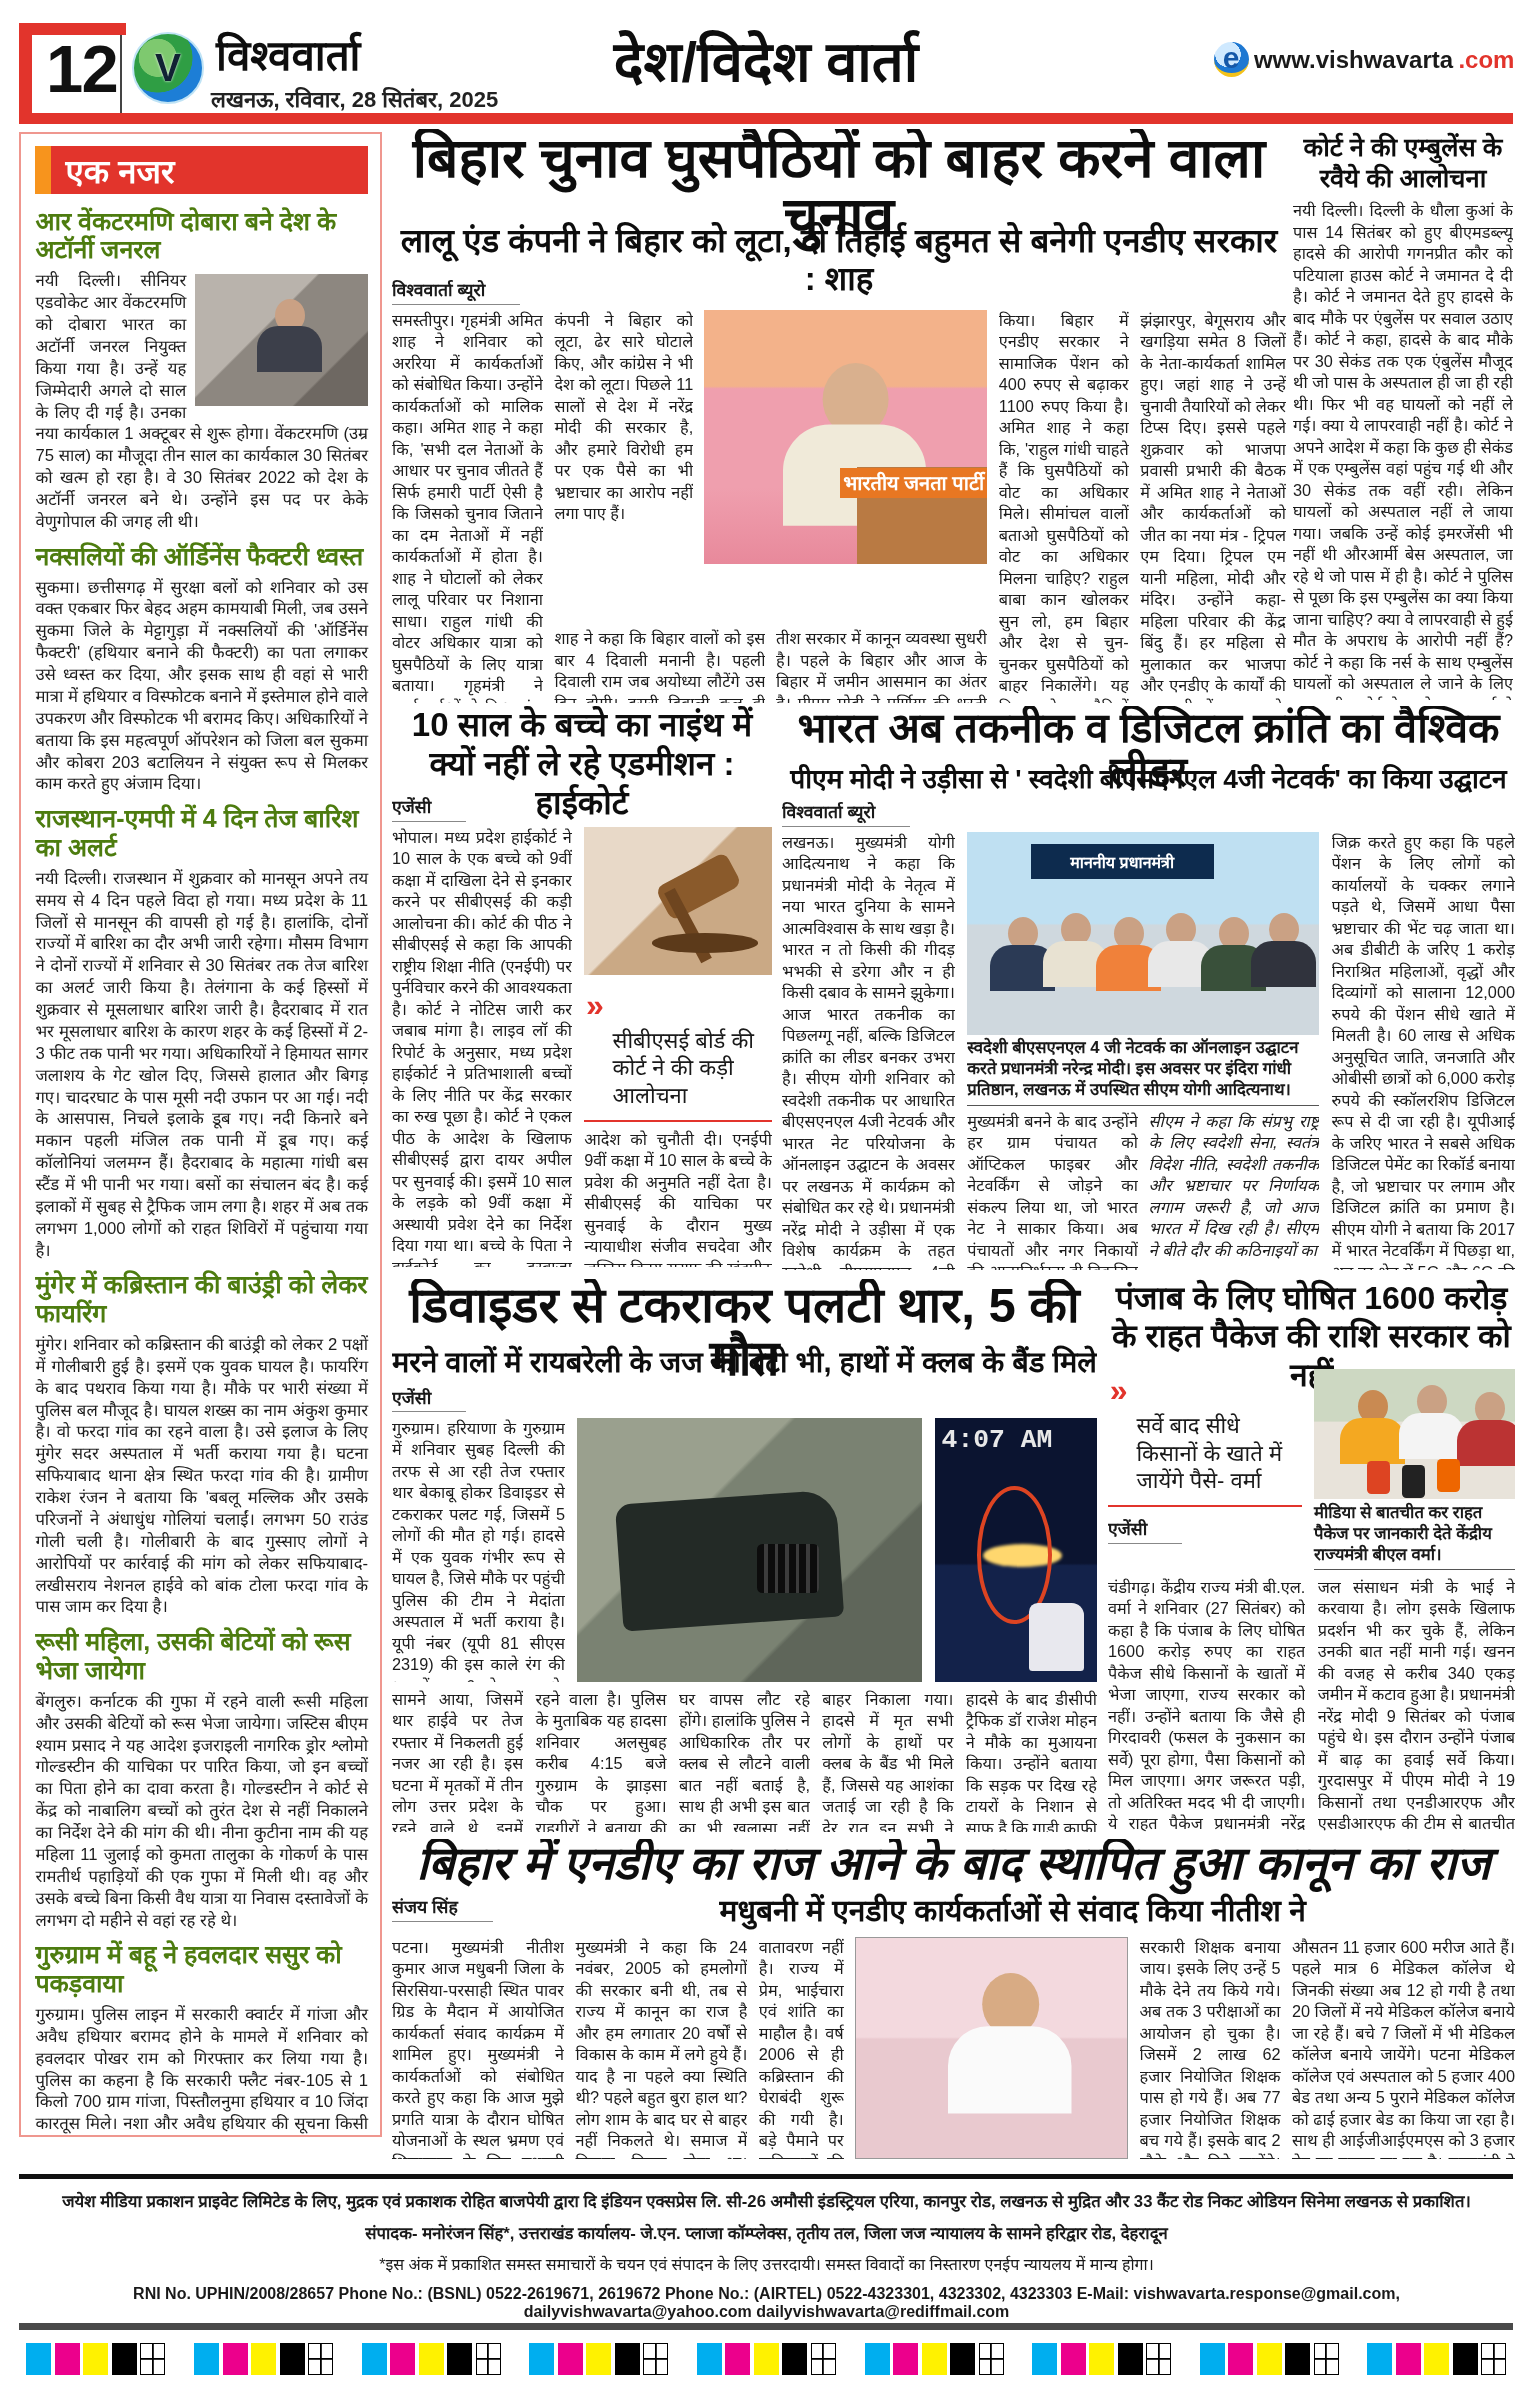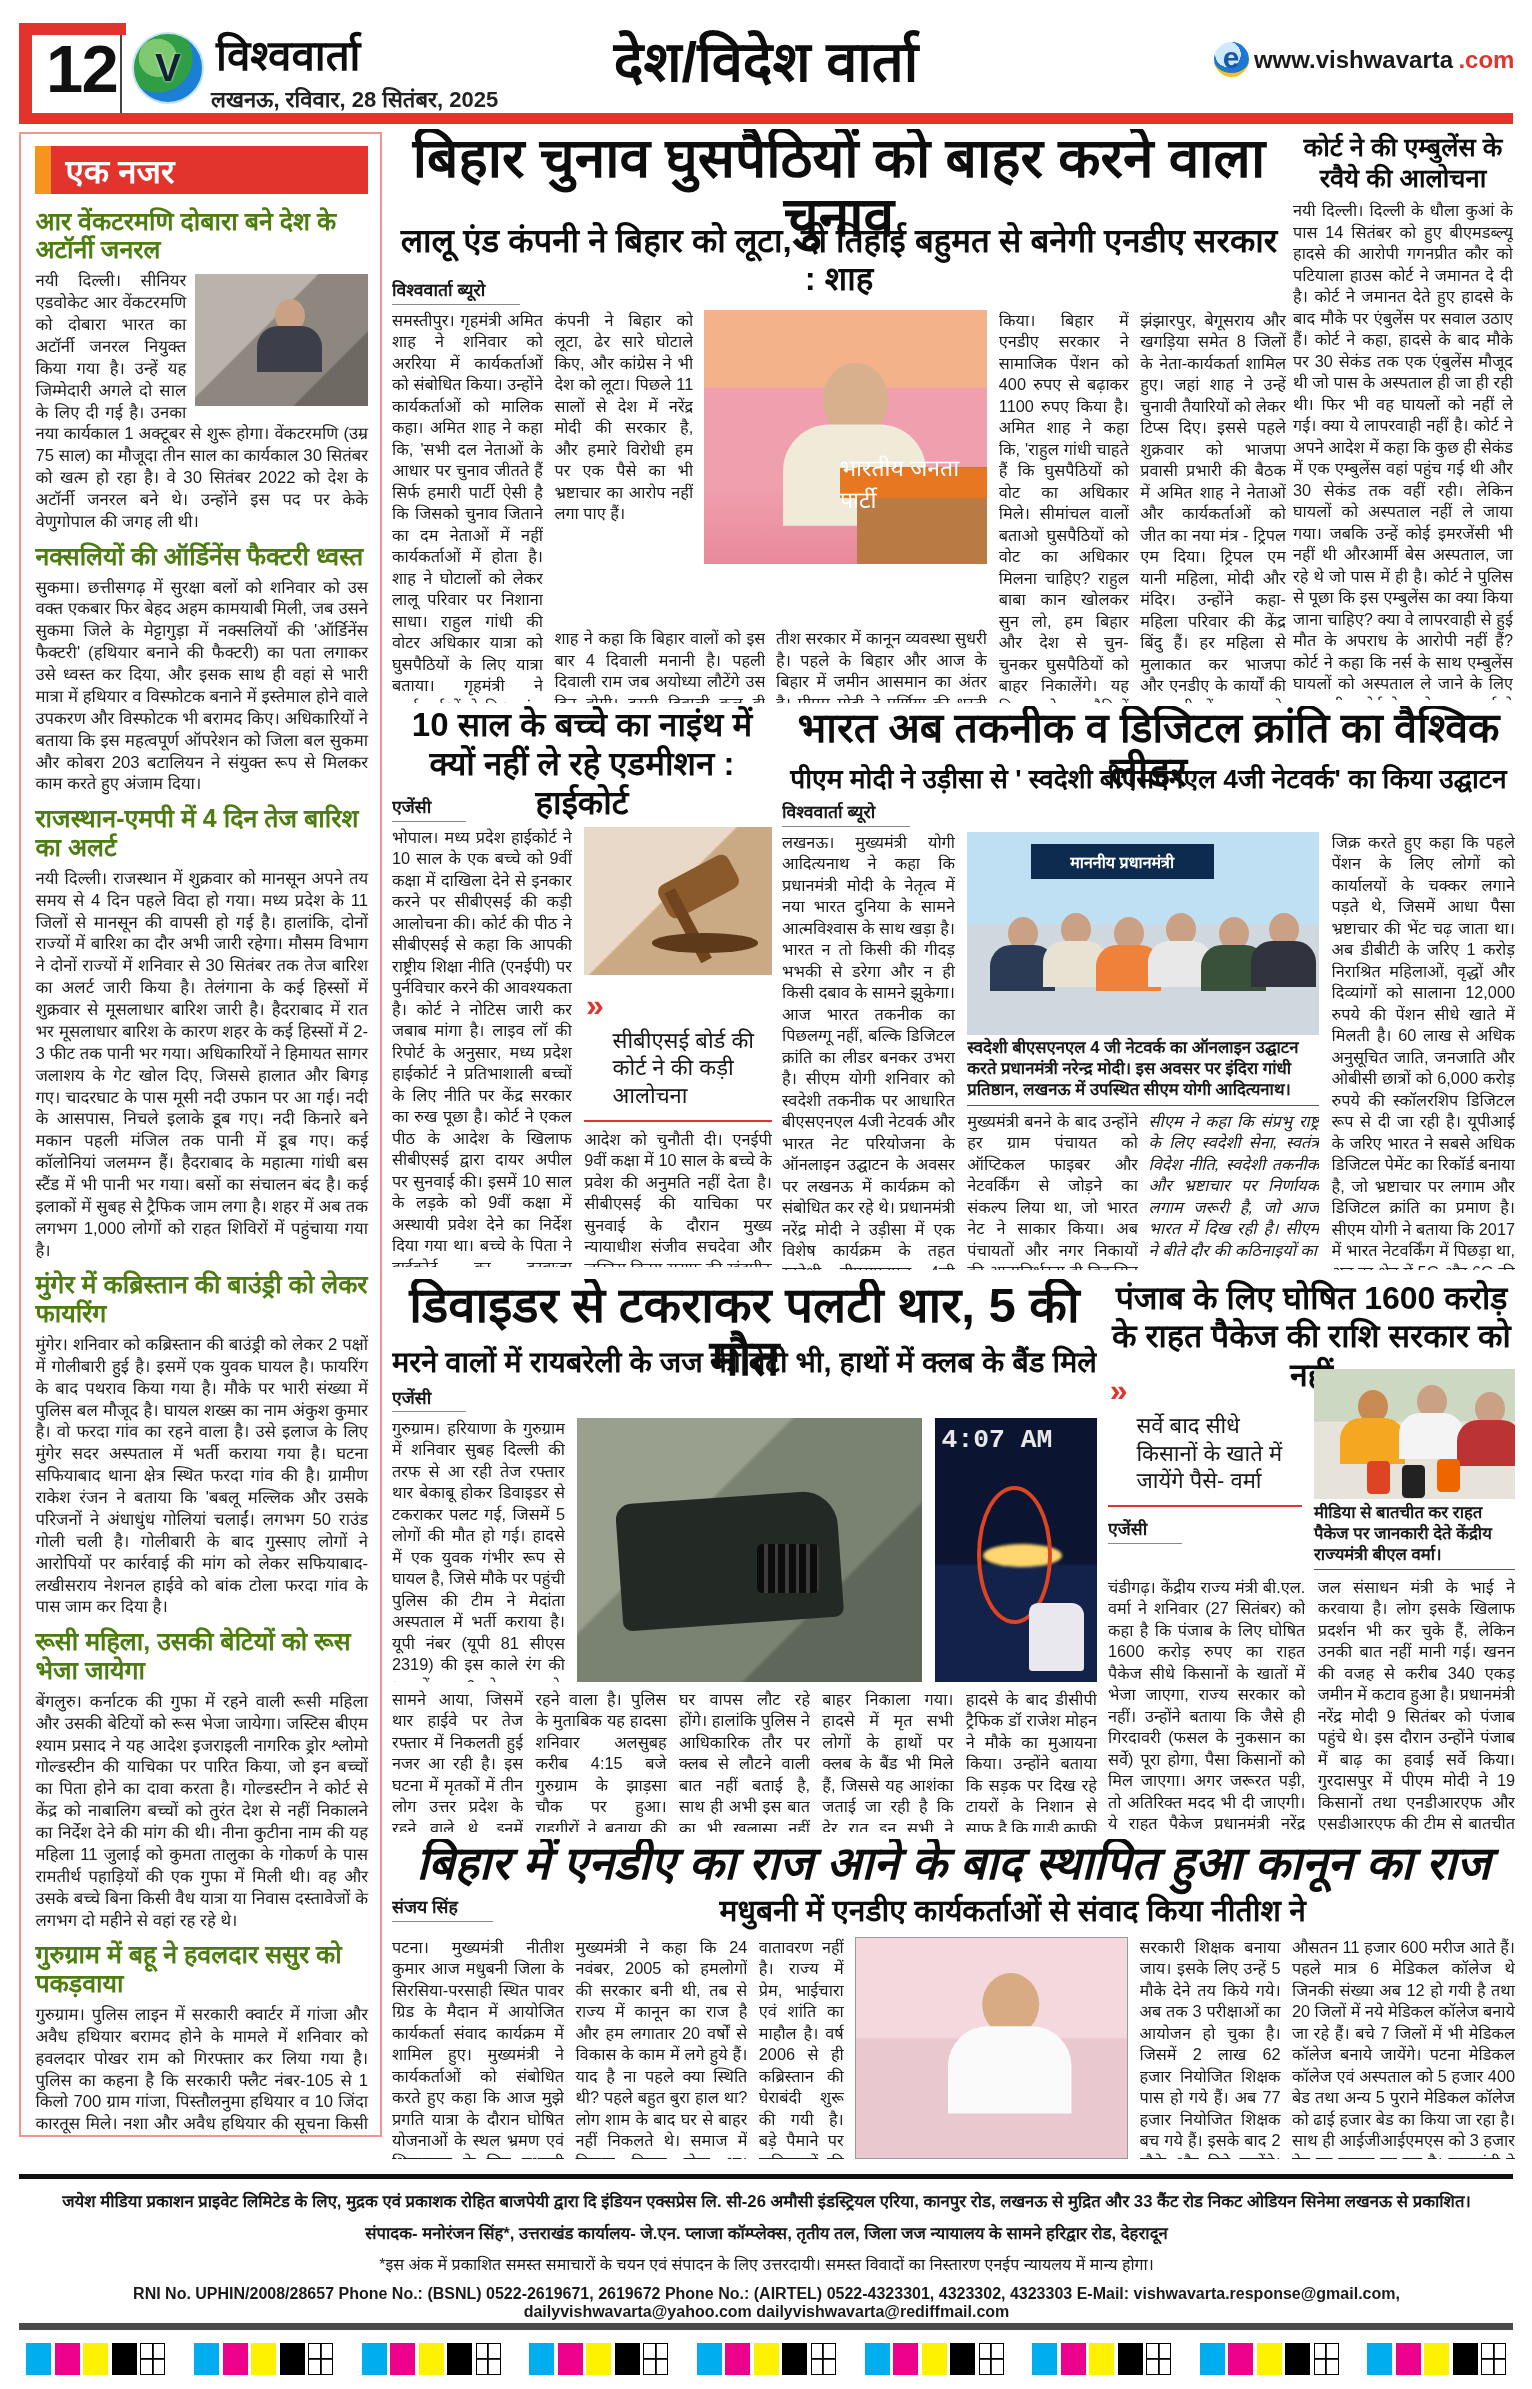--- a/index.html
+++ b/index.html
@@ -50,21 +50,21 @@
   .pullquote { display:flex; gap:8.8px; align-items:flex-start; border-bottom:2.6px solid #e2342c; padding:7px 3.5px 10.6px 1.8px; }
   .pq-ch { color:#e2342c; font-size:32px; font-weight:bold; line-height:0.9; }
   .pq-t { font-size:22px; font-weight:normal; line-height:1.25;margin-top:36px; }
   .caption { font-size:16.7px; font-weight:bold; line-height:1.25; border-bottom:1.8px solid #555; padding:3.5px 0 3.5px 0; }
 
   
   .photo { position:relative; overflow:hidden; }
   .ph-shah { background:linear-gradient(180deg,#f3b28a 0 30%,#ef9fae 31% 70%,#e8899b 100%); }
   .ph-shah .podium { position:absolute; right:0; bottom:0; width:46%; height:38%; background:#b97a43; }
   .ph-shah .podium-strip { position:absolute; right:0; bottom:26%; width:52%; height:30px; background:#e87722; color:#fff;
-                           font-size:23px; font-weight:normal; display:flex; align-items:center; justify-content:center; }
+                           font-size:20px; font-weight:bold; display:flex; align-items:center; justify-content:center; }
   .ph-gavel { background:linear-gradient(135deg,#e8d9c8 0 45%,#caa985 46% 100%); }
   .gavel-head { position:absolute; left:40%; top:28%; width:79px; height:37px; border-radius:8.8px; background:#8a5a2b; transform:rotate(-28deg); }
   .gavel-handle { position:absolute; left:52%; top:40%; width:12.3px; height:79px; background:#6e451f; transform:rotate(-28deg); }
   .gavel-base { position:absolute; left:36%; top:72%; width:106px; height:19.4px; border-radius:50%; background:#5c3a1a; }
   .ph-bsnl { background:linear-gradient(180deg,#bfe0f2 0 45%,#cfd8de 46% 100%); }
   .ph-bsnl .banner { position:absolute; left:18%; top:6%; width:52%; height:35px; background:#0d2b4e; color:#fff; font-size:16px; font-weight:bold;
                      display:flex; align-items:center; justify-content:center; }
   .ph-crash { background:linear-gradient(135deg,#9aa08e 0 35%,#7a8272 36% 70%,#5f665a 71% 100%); }
   .crash-body { position:absolute; left:12%; top:30%; width:64%; height:48%; background:#232a26; border-radius:16px 35px 8.8px 8.8px; transform:rotate(-4deg); }
   .crash-grille { position:absolute; left:52%; top:48%; width:62px; height:49px; background:repeating-linear-gradient(90deg,#0c0c0c 0 7px,#3c3c3c 7px 10.6px); border-radius:5.3px; }

